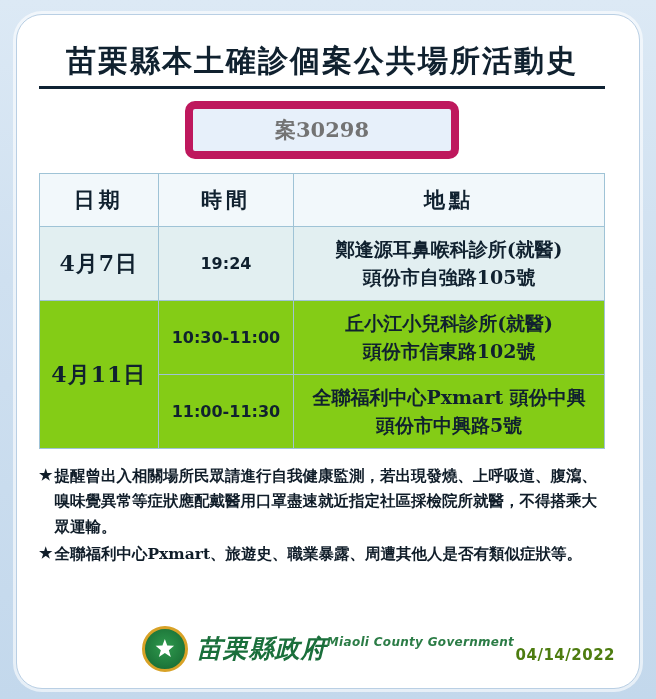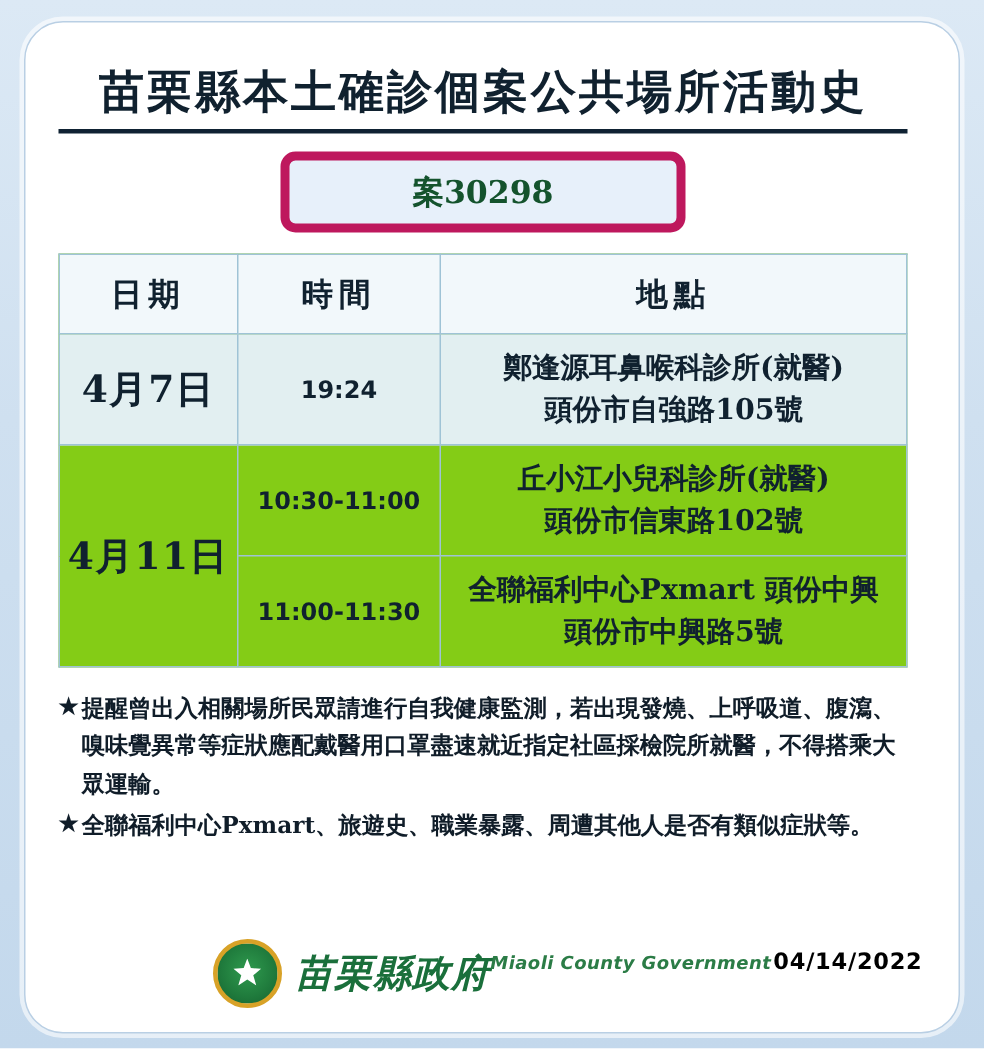--- a/index.html
+++ b/index.html
@@ -51,27 +51,27 @@
   }
   .case-badge-wrap {
     display: flex;
     justify-content: center;
     margin-bottom: 14px;
   }
   .case-badge {
     min-width: 210px;
     text-align: center;
     background: #e7f0fa;
-    border: 6px solid #be185d;
+    border: 8px solid #be185d;
     border-radius: 10px;
     padding: 7px 24px;
     font-family: "DejaVu Serif", "Liberation Serif", serif;
     font-size: 21px;
     font-weight: bold;
-    color: #14532d;
+    color: #737373;
   }
   table.activity {
     width: 100%;
     border-collapse: collapse;
     table-layout: fixed;
     background: #84cc16;
   }
   table.activity th, table.activity td {
     border: 1px solid #9fc3d6;
     text-align: center;
@@ -81,21 +81,21 @@
   table.activity th {
     font-family: "DejaVu Serif", "Liberation Serif", serif;
     font-size: 21px;
     font-weight: bold;
     letter-spacing: 4px;
     padding: 12px 2px;
     background: #f2f8fb;
   }
   td.date-cell {
     font-family: "DejaVu Serif", "Liberation Serif", serif;
-    font-size: 25px;
+    font-size: 22px;
     font-weight: bold;
     letter-spacing: 1px;
   }
   td.time-cell {
     font-family: "DejaVu Sans", "Liberation Sans", sans-serif;
     font-size: 16px;
     font-weight: bold;
   }
   td.place-cell {
     font-family: "DejaVu Serif", "Liberation Serif", serif;
@@ -178,25 +178,25 @@
   .gov-en {
     font-family: "DejaVu Sans", "Liberation Sans", sans-serif;
     font-size: 12px;
     font-weight: bold;
     color: #2b7c46;
     letter-spacing: 0.3px;
   }
   .date-stamp {
     position: absolute;
     right: 24px;
-    bottom: 28px;
+    bottom: 14px;
     font-family: "DejaVu Sans", "Liberation Sans", sans-serif;
     font-size: 15px;
     font-weight: bold;
-    color: #000000;
+    color: #4d7c0f;
     letter-spacing: 0.5px;
     margin-left: 16px;
   }
 </style>
 </head>
 <body>
 
 <div class="poster">
   <div class="inner-card">
 

